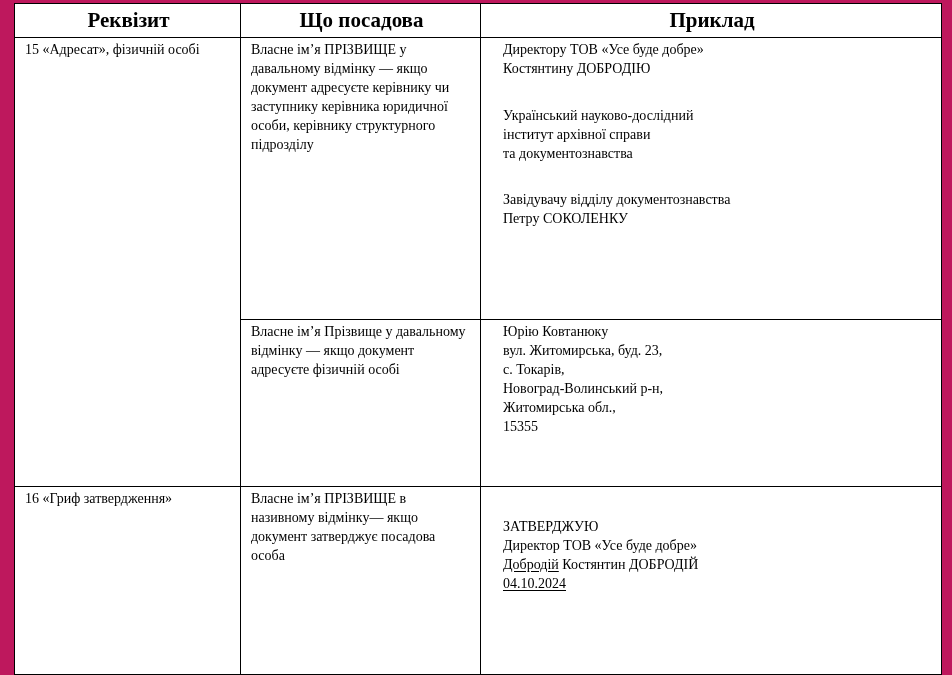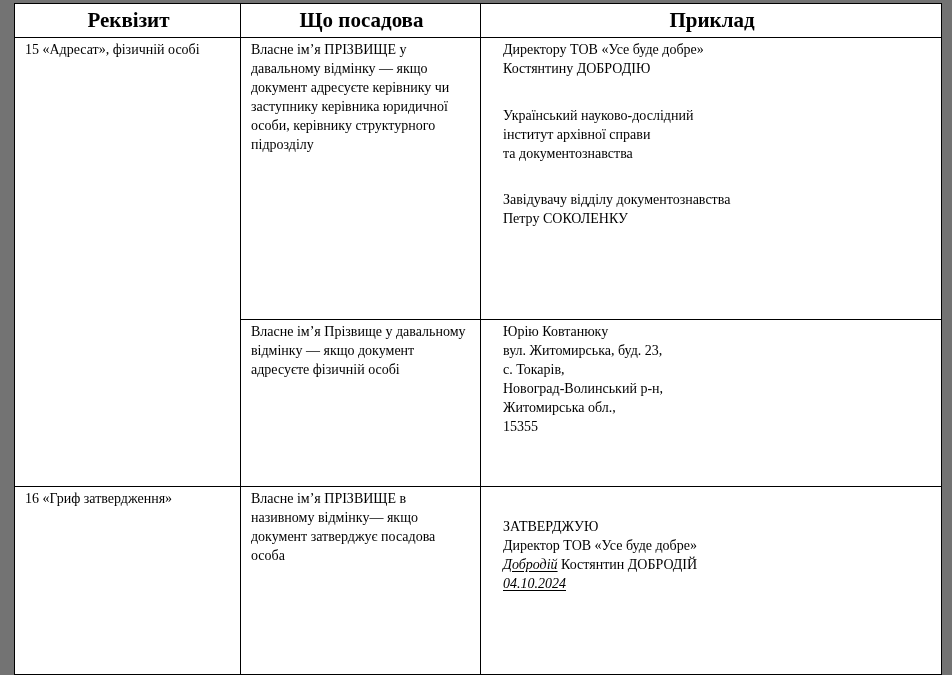--- a/index.html
+++ b/index.html
@@ -14,21 +14,21 @@
     overflow: hidden;
     font-family: "Liberation Serif", "DejaVu Serif", serif;
     color: #000000;
     -webkit-font-smoothing: antialiased;
   }
 
   .page {
     position: relative;
     width: 952px;
     height: 675px;
-    background: #737373;
+    background: #be185d;
     box-sizing: border-box;
   }
 
   table.req-table {
     position: absolute;
     left: 14px;
     top: 3px;
     width: 927px;
     border-collapse: collapse;
     table-layout: fixed;
@@ -66,21 +66,20 @@
   .cell-lines > div {
     white-space: pre-wrap;
     min-height: 1px;
     margin-left: 12px;
   }
   .cell-lines > div.blank {
     height: 27.8px;
   }
 
   .sig {
-    font-style: italic;
     text-decoration: underline;
     text-underline-offset: 2px;
   }
 
   .row1-c1 { height: 272px; }
   .row1-c2 { height: 272px; }
   .row2 { height: 157px; }
   .row3 { height: 178px; }
 
   .nowrap-line { white-space: nowrap; }

